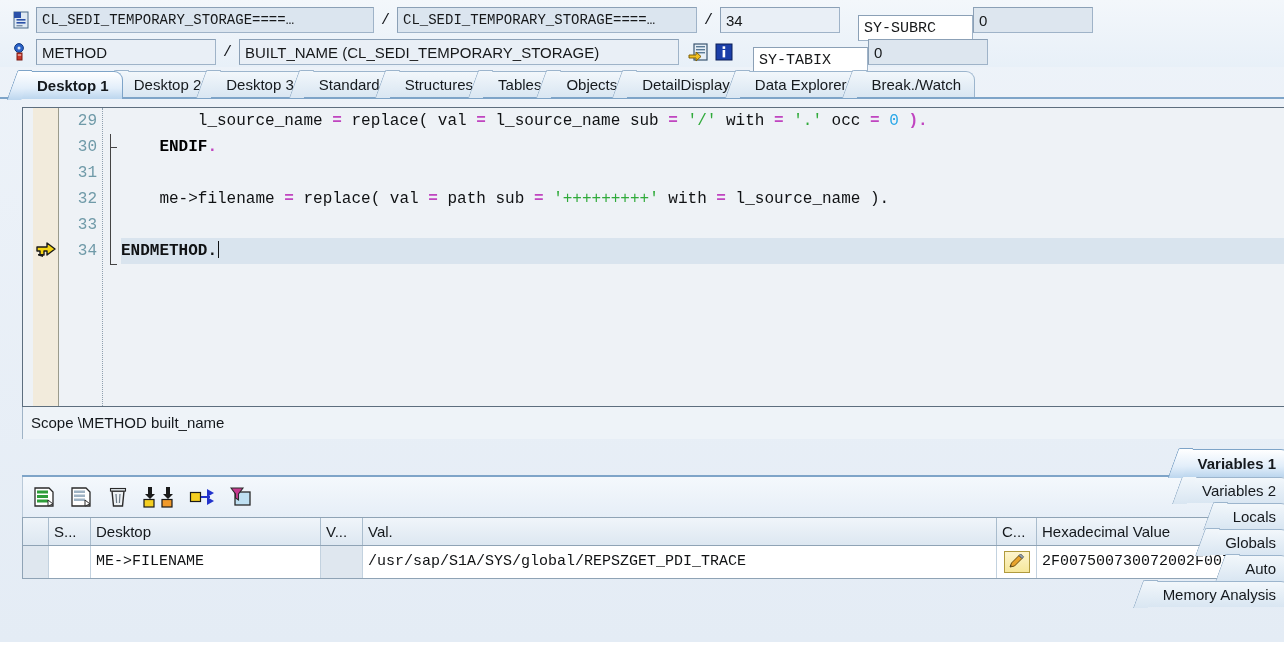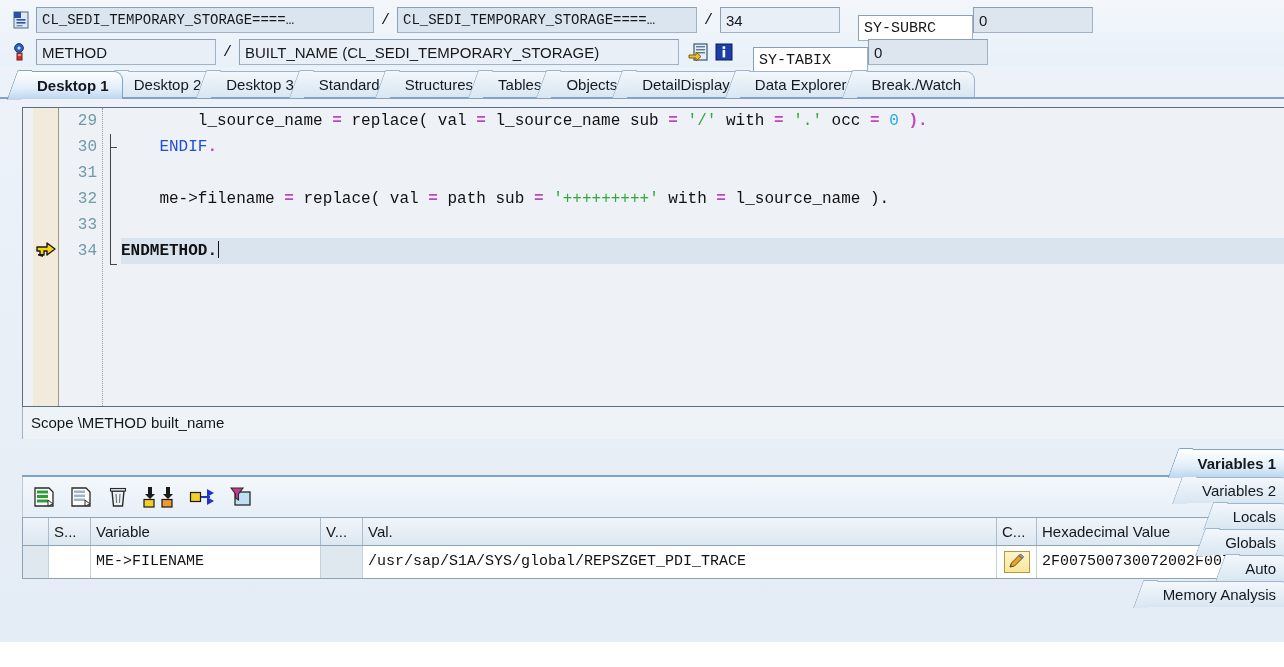--- a/index.html
+++ b/index.html
@@ -171,21 +171,21 @@
     font-family: "Liberation Mono", monospace;
     font-size: 16px;
     white-space: pre;
   }
   .ln { color: #6f9aa8; }
   .cl { color: #101214; }
   .cl.current {
     background: #d9e4ee;
     font-weight: bold;
   }
-  .kw   { color: #1d4ed8; font-weight: normal; }
+  .kw   { color: #000000; font-weight: bold; }
   .op   { color: #c045c0; font-weight: bold; }
   .str  { color: #2faa3a; }
   .num  { color: #2aa8e8; }
   .paren{ color: #101214; }
   .caret {
     display: inline-block;
     width: 1px; height: 17px;
     background: #101214;
     vertical-align: -3px;
     margin-left: 1px;
@@ -485,21 +485,21 @@
           <path d="M1 2 h12 l-4.5 6 v6 l-3 -2 v-4 z" fill="#c63a8e" stroke="#2a2a2a" stroke-width="1.1"></path>
         </svg>
       </span>
     </div>
 
     <div class="grid">
 
       <div class="grid-head">
         <div class="c-sel"></div>
         <div class="c-s">S...</div>
-        <div class="c-var">Variable</div>
+        <div class="c-var">Desktop</div>
         <div class="c-v">V...</div>
         <div class="c-val">Val.</div>
         <div class="c-c">C...</div>
         <div class="c-hex">Hexadecimal Value</div>
         <div class="c-last"></div>
       </div>
 
       <div class="grid-row">
         <div class="c-sel shade"></div>
         <div class="c-s"></div>

